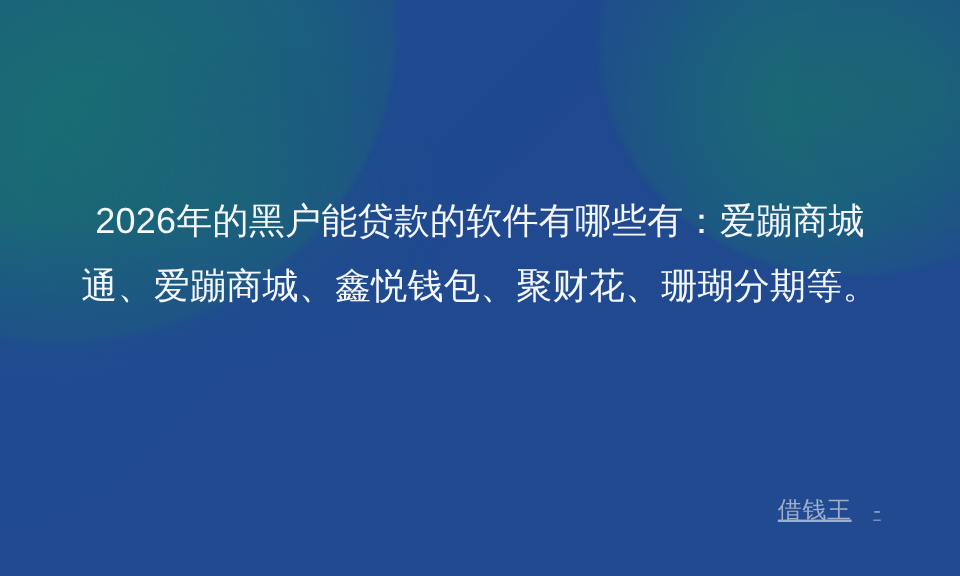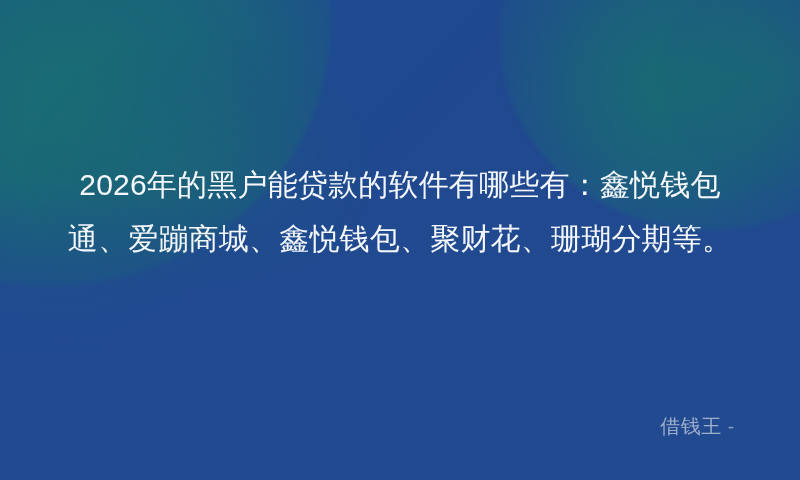--- a/index.html
+++ b/index.html
@@ -123,27 +123,28 @@
     text-rendering: optimizeLegibility;
   }
 
   
   #watermark {
     position: absolute;
     right: 66px;
     bottom: 44px;
     display: flex;
     align-items: baseline;
-    gap: 6px;
+    gap: 18px;
     color: #aab7cf;
     opacity: 0.92;
     font-size: 21px;
     line-height: 1;
     white-space: nowrap;
     user-select: none;
+    text-decoration: underline;
   }
   #watermark .wm-brand {
     font-size: 20px;
     letter-spacing: 0.5px;
   }
   #watermark .wm-sep {
     font-size: 19px;
     opacity: 0.85;
   }
   #watermark .wm-url {
@@ -158,21 +159,21 @@
 
   <div class="bg-base"></div>
   <div class="bg-blob blob-tl"></div>
   <div class="bg-blob blob-left"></div>
   <div class="bg-blob blob-mid"></div>
   <div class="bg-blob blob-tr"></div>
   <div class="bg-blob blob-r2"></div>
   <div class="bg-bottom"></div>
 
   <div id="headline">
-    <span>2026年的黑户能贷款的软件有哪些有：鑫悦钱包</span><span>通、爱蹦商城、鑫悦钱包、聚财花、珊瑚分期等</span><span>。</span>
+    <span>2026年的黑户能贷款的软件有哪些有：爱蹦商城</span><span>通、爱蹦商城、鑫悦钱包、聚财花、珊瑚分期等</span><span>。</span>
   </div>
 
   <div id="watermark">
     <span class="wm-brand">借钱王</span>
     <span class="wm-sep">-</span>
   </div>
 
 </div>
 
 </body></html>

